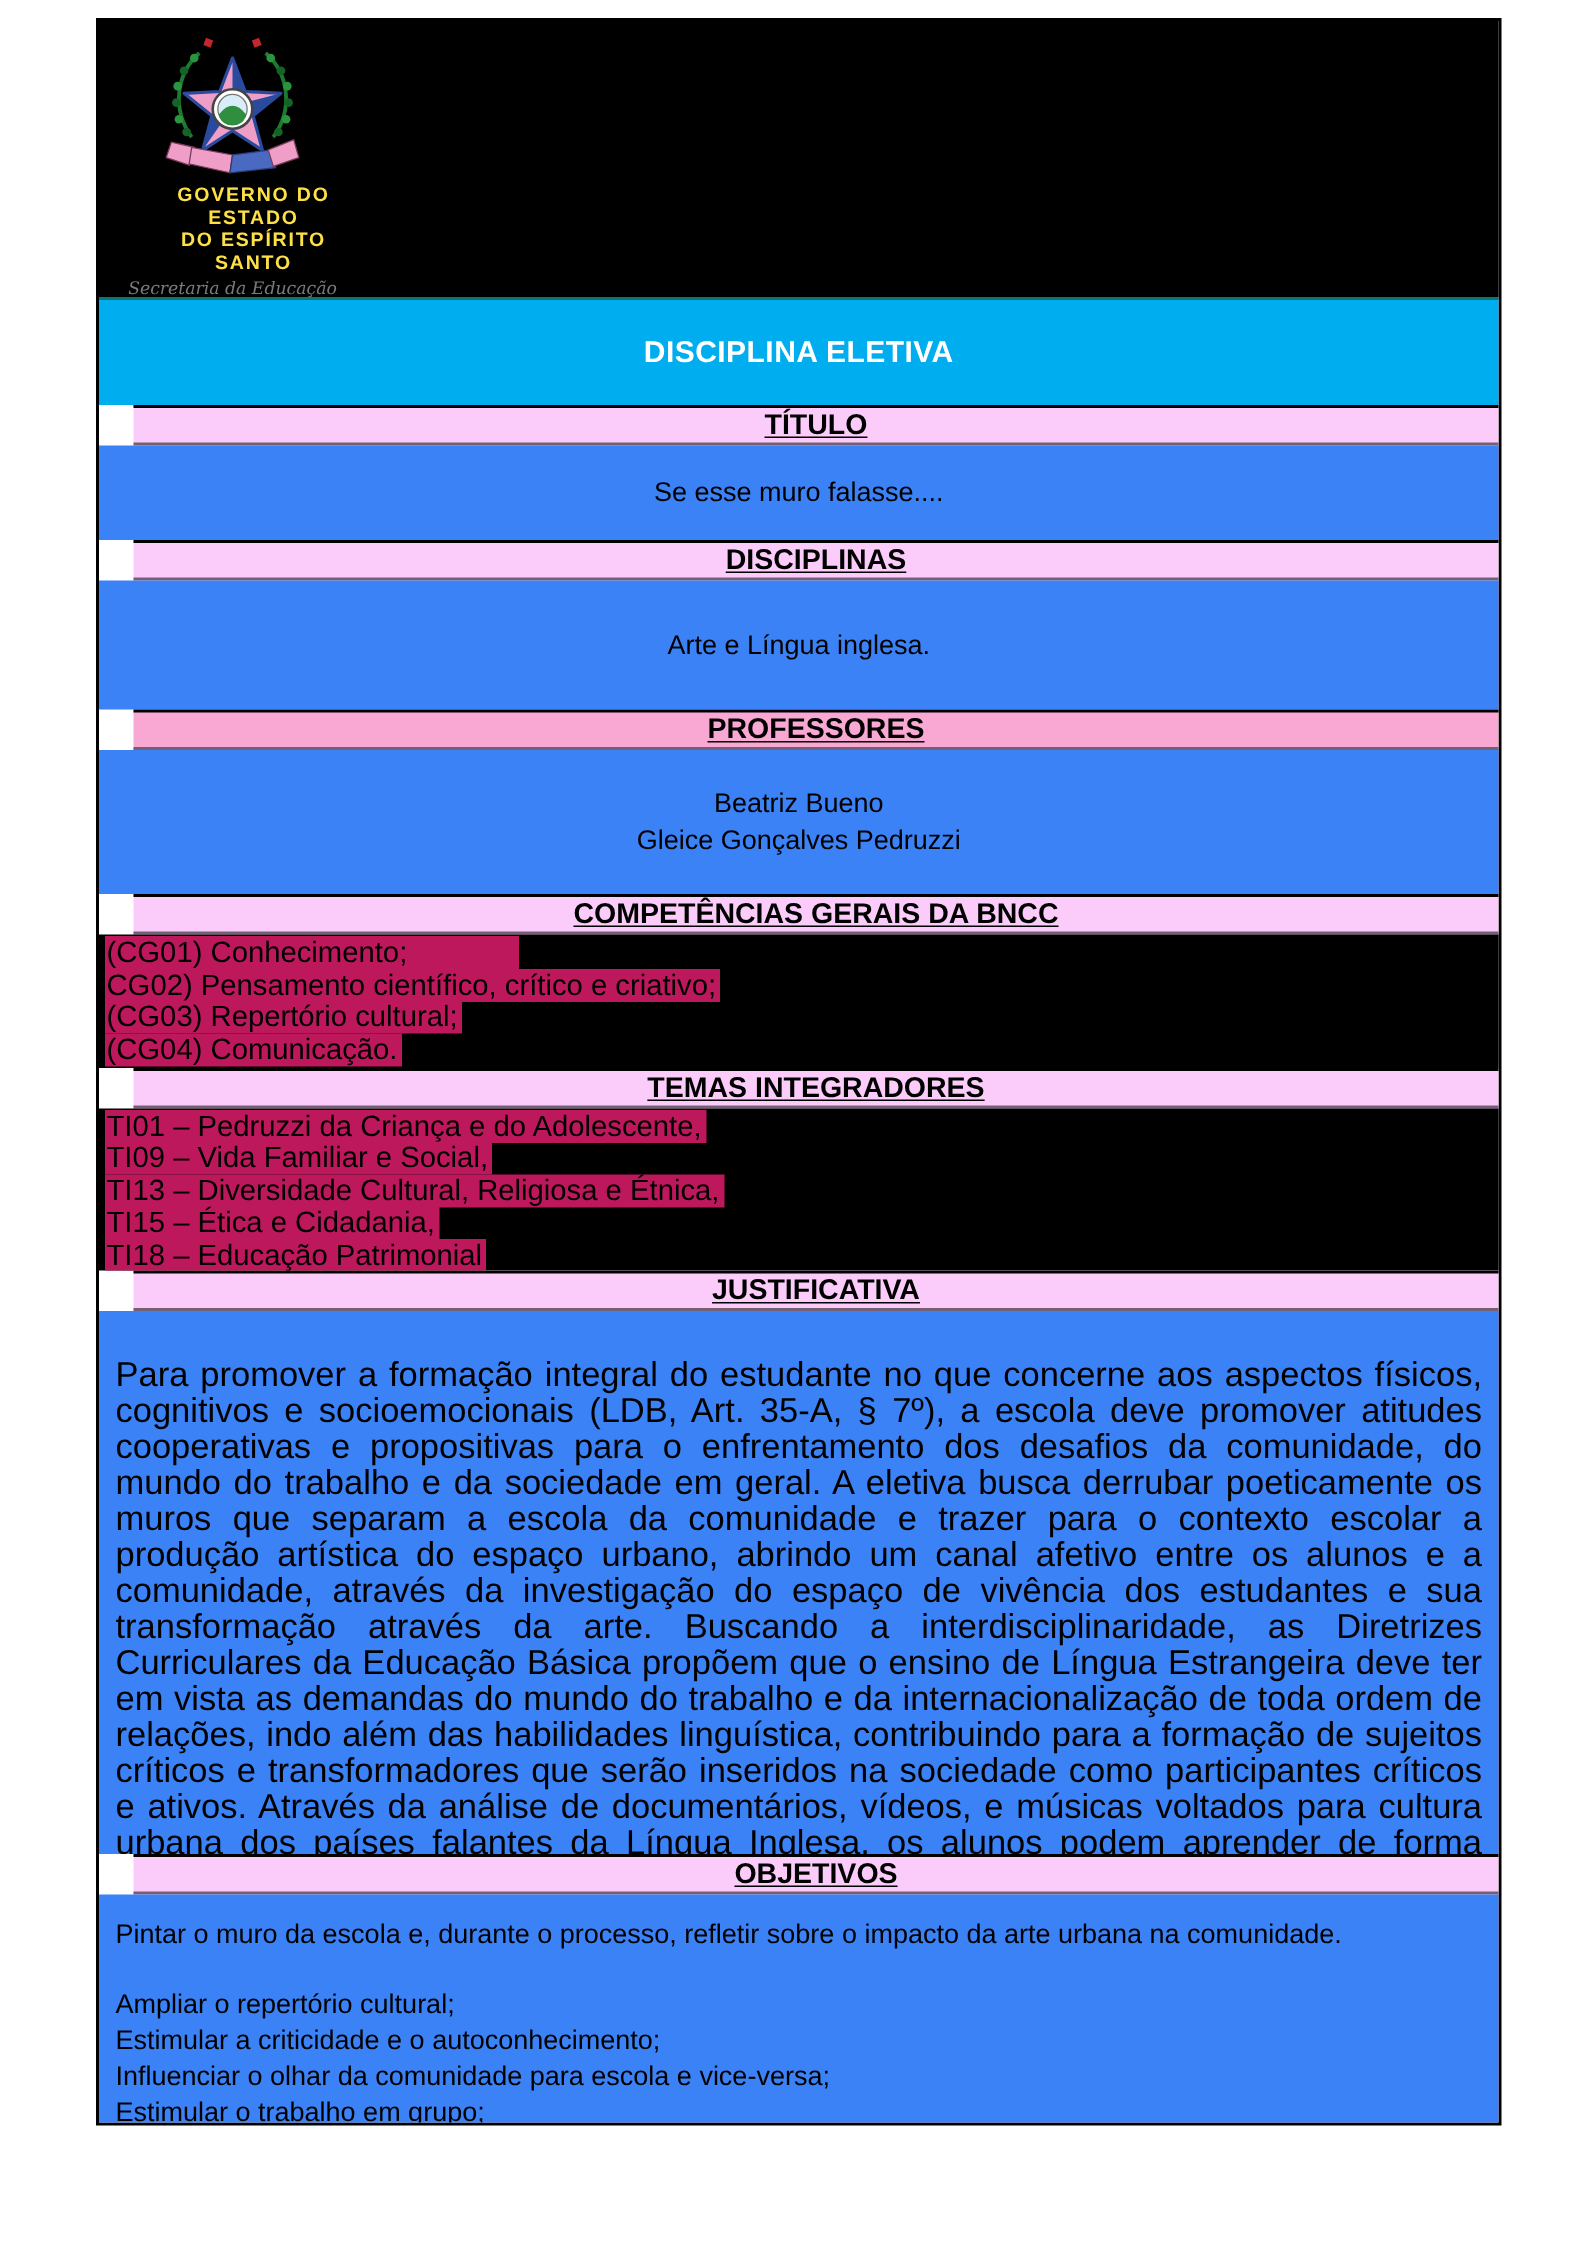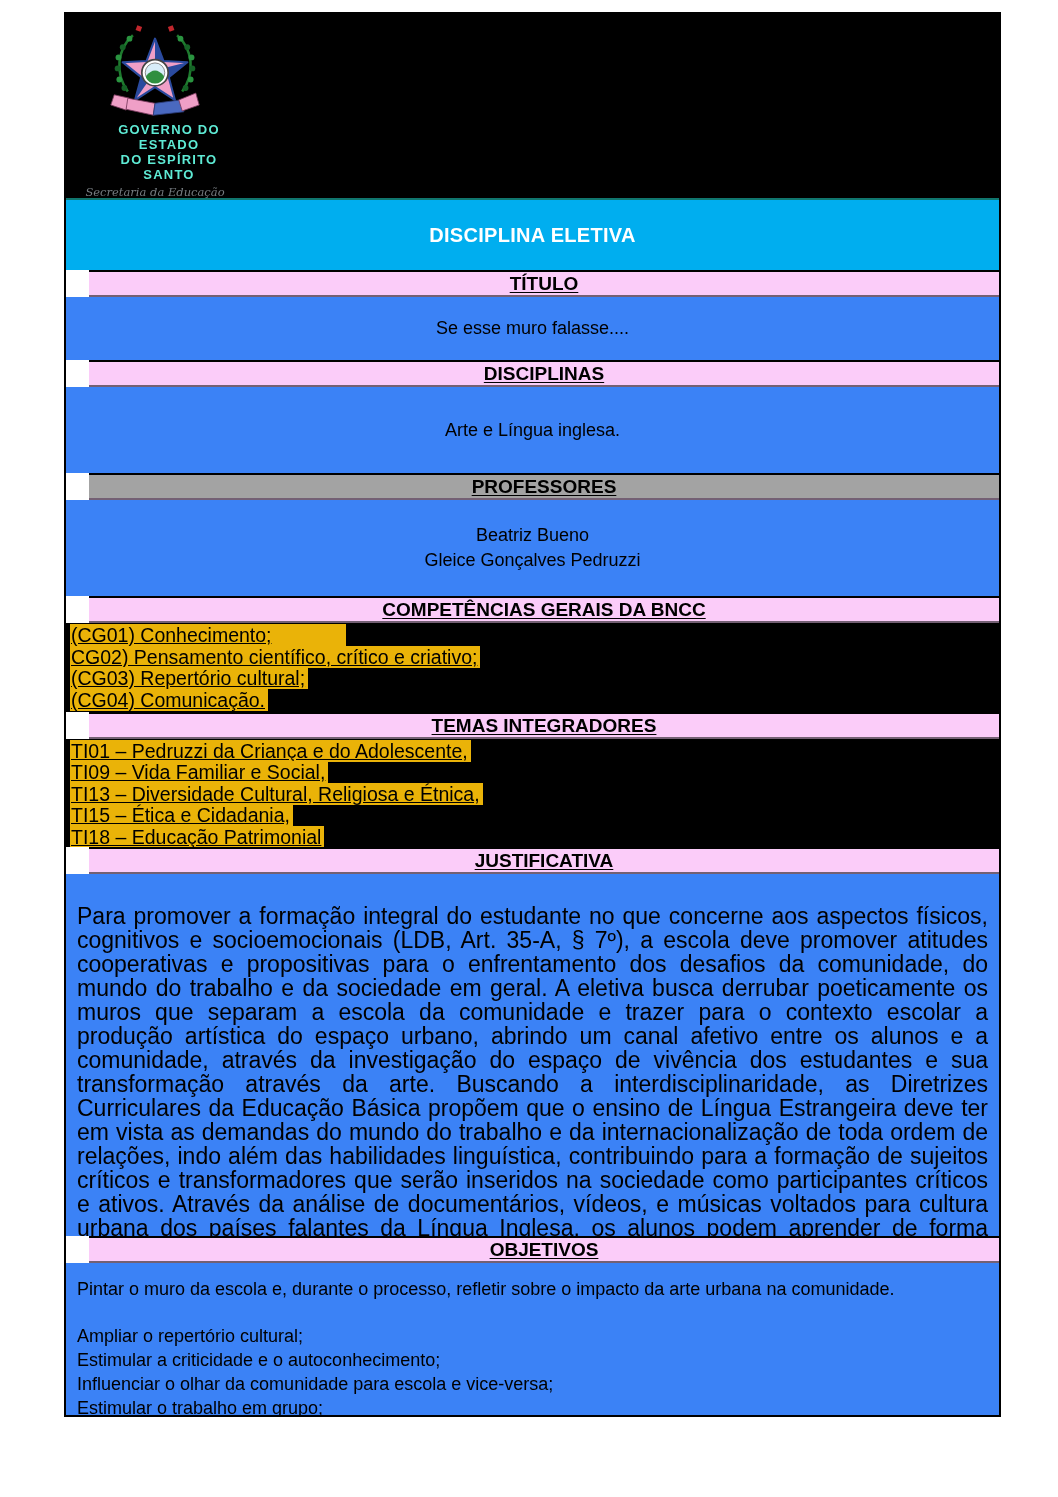--- a/index.html
+++ b/index.html
@@ -8,21 +8,21 @@
     font-family:"Liberation Sans","DejaVu Sans",sans-serif;color:#000;
   }
   .doc-table{
     position:absolute;left:64px;top:12px;width:937px;
     border:2px solid #000;box-sizing:border-box;background:#fff;
   }
   
   .gov-header{height:184px;background:#000;position:relative;}
   .logo-block{position:absolute;left:0;top:6px;width:178px;text-align:center;}
   .logo-block svg{display:block;margin:0 auto;}
-  .logo-line{font-size:13px;font-weight:bold;letter-spacing:1.2px;color:#5eead4;line-height:15px;margin-left:28px;}
+  .logo-line{font-size:13px;font-weight:bold;letter-spacing:1.2px;color:#fde047;line-height:15px;margin-left:28px;}
   .logo-slogan{font-family:"DejaVu Serif","Liberation Serif",serif;font-style:italic;
     font-size:11.5px;color:#767c80;margin-top:3px;}
   
   .banner{height:70px;border-top:2px solid #0f766e;display:flex;align-items:center;justify-content:center;}
   .banner span{color:#fff;font-weight:bold;font-size:20px;letter-spacing:.3px;}
   
   .row-pink{
     height:23px;border-top:2px solid #000;border-bottom:2px solid #746074;
     display:flex;align-items:center;justify-content:center;margin-left:23px;
   }
@@ -34,21 +34,21 @@
   .h-titulo{height:63px;}
   .h-disc{height:86px;}
   .h-prof{height:96px;}
   
   .black-box{background:#000;box-sizing:border-box;padding:2px 4px 0 4px;overflow:hidden;}
   .black-box .hl-line{white-space:nowrap;}
   .bncc{height:89px;font-size:19.5px;}
   .bncc .hl-line{line-height:21.7px;}
   .temas{height:108px;font-size:19.5px;}
   .temas .hl-line{line-height:21.4px;}
-  .hl{background:#eab308;color:#000;padding:0 3px 0 1px;text-decoration:underline;}
+  .hl{background:#be185d;color:#000;padding:0 3px 0 1px;}
   .bncc .hl-line:first-child .hl{padding-right:74px;}
   
   .just-box{height:362px;padding:30px 11px 0 11px;font-size:23px;line-height:24px;
     text-align:justify;}
   .just-box p{margin:0;}
   
   .obj-box{height:152px;padding:14px 25px 0 11px;font-size:18px;line-height:24px;text-align:left;}
   .obj-box p{margin:0 0 23px 0;}
   .obj-box .obj-item{margin:0;}
 </style>
@@ -110,21 +110,21 @@
     <div>Se esse muro falasse....</div>
   </div>
 
   <div class="row-pink" style="background:#fbccf9">
     <span class="hdr">DISCIPLINAS</span>
   </div>
   <div class="box box-center h-disc">
     <div>Arte e Língua inglesa.</div>
   </div>
 
-  <div class="row-pink" style="background:#a3a3a3">
+  <div class="row-pink" style="background:#f9a8d4">
     <span class="hdr">PROFESSORES</span>
   </div>
   <div class="box box-center h-prof">
     <div>Beatriz Bueno</div>
     <div>Gleice Gonçalves Pedruzzi</div>
   </div>
 
   <div class="row-pink" style="background:#fbccf9">
     <span class="hdr">COMPETÊNCIAS GERAIS DA BNCC</span>
   </div>

